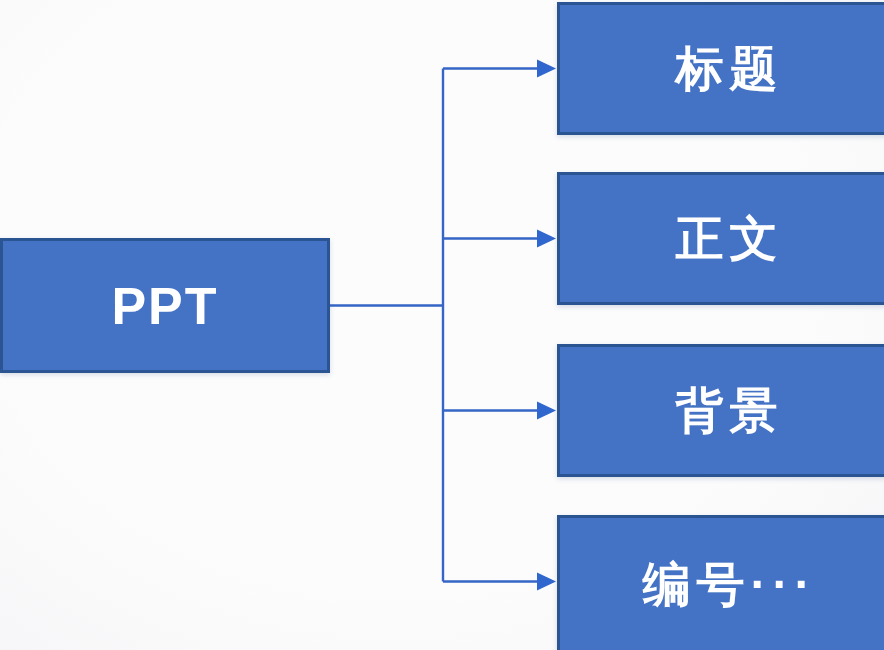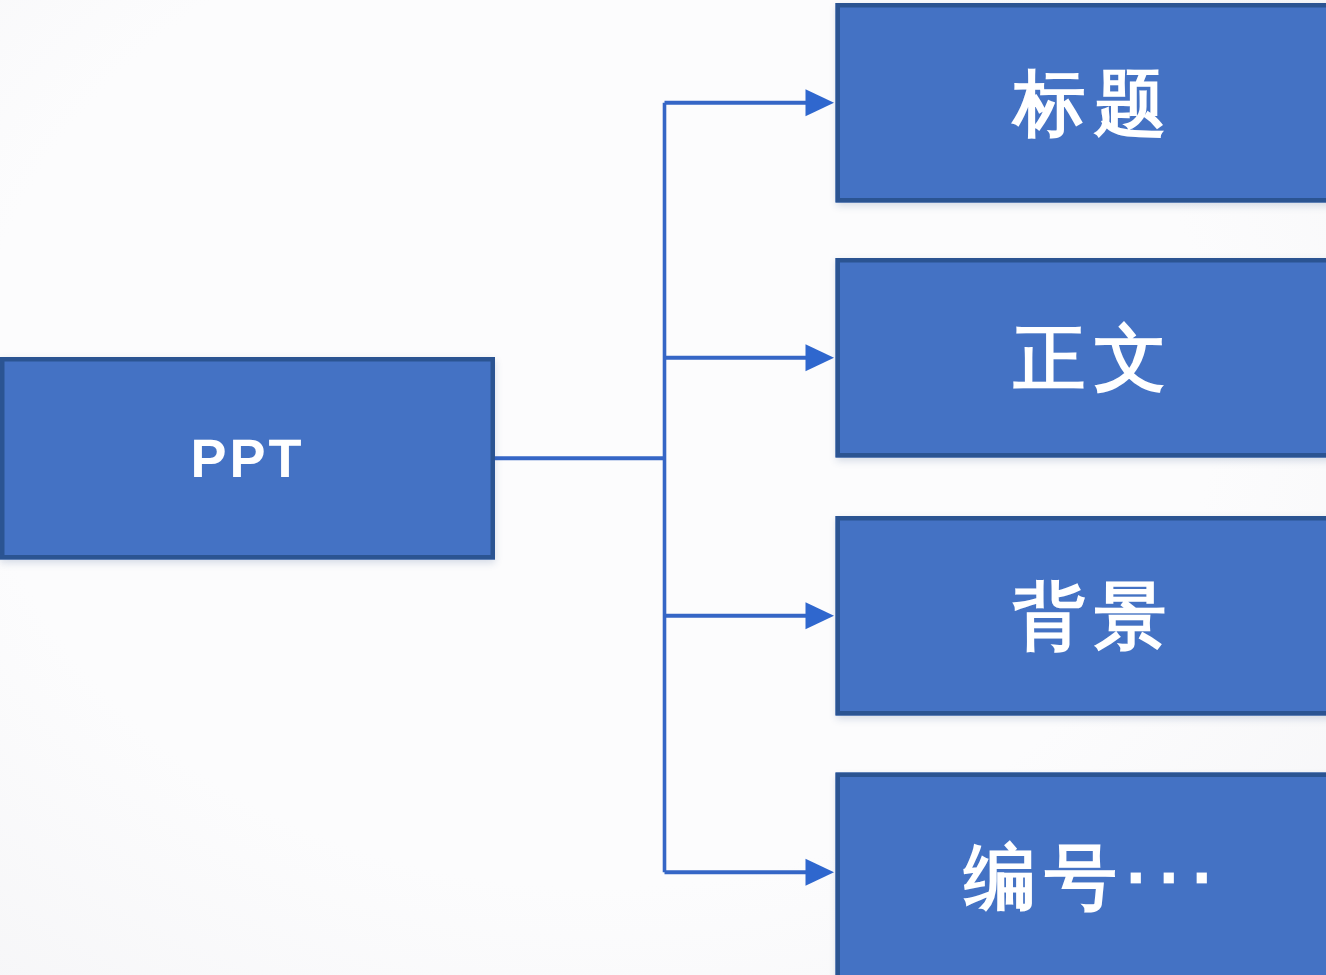--- a/index.html
+++ b/index.html
@@ -24,21 +24,21 @@
     justify-content: center;
     color: #ffffff;
     font-weight: bold;
     box-shadow: 0 2px 5px rgba(40, 70, 130, 0.18);
   }
   .node-root {
     left: 0px;
     top: 238px;
     width: 330px;
     height: 135px;
-    font-size: 36px;
+    font-size: 52px;
     letter-spacing: 2px;
   }
   .node-child {
     left: 557px;
     width: 345px;
     height: 133px;
     font-size: 48px;
     letter-spacing: 6px;
   }
   .node-child-1 { top: 2px; }

